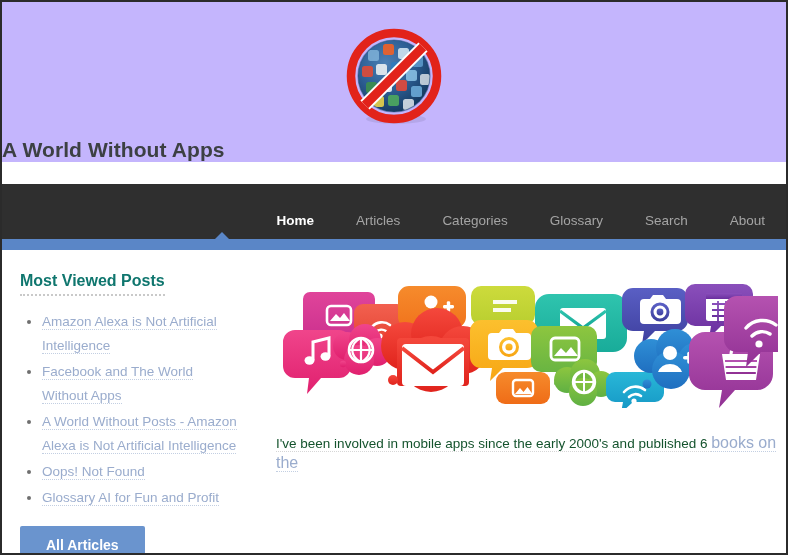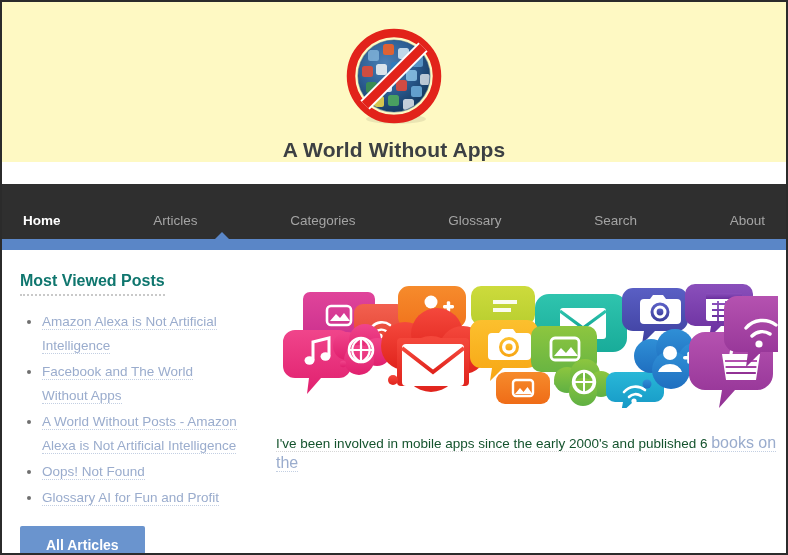--- a/index.html
+++ b/index.html
@@ -19,22 +19,21 @@
     height: 555px;
     box-sizing: border-box;
     border: 2px solid #2b2b2b;
     background: #ffffff;
     overflow: hidden;
   }
 
   
   .site-header {
     padding-top: 22px;
-    text-align: center;
-    background: #fef9c3;
+    background: #c4b5fd;
   }
   .logo-wrap {
     width: 104px;
     height: 104px;
     margin: 0 auto;
     position: relative;
   }
   .logo-wrap svg { display: block; }
   .site-title {
     margin: 10px 0 0 0;
@@ -50,21 +49,21 @@
     background: #2f2f2f;
     height: 55px;
     position: relative;
   }
   .nav-list {
     list-style: none;
     margin: 0;
     padding: 0;
     display: flex;
     align-items: center;
-    justify-content: space-between;
+    justify-content: flex-end;
     height: 72px;
   }
   .nav-item {
     color: #a4a4a4;
     font-size: 13.5px;
     padding: 0 21px;
     position: relative;
     cursor: pointer;
     white-space: nowrap;
   }

